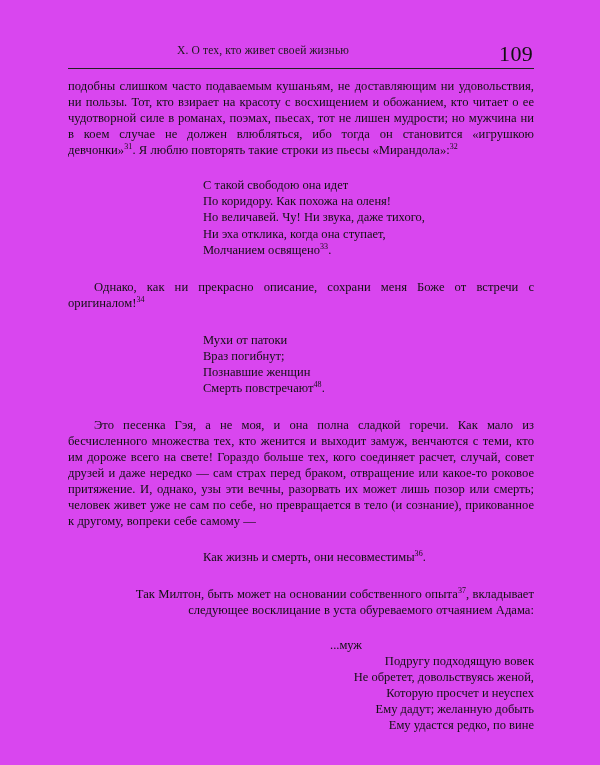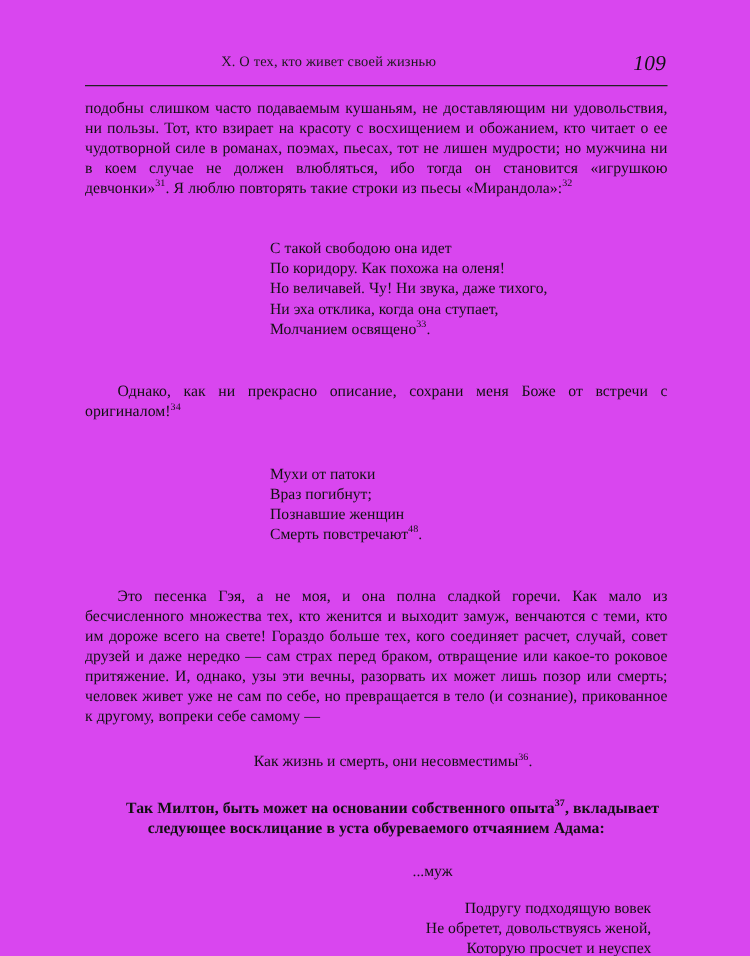--- a/index.html
+++ b/index.html
@@ -40,24 +40,23 @@
     text-align: center;
     font-size: 11.5px;
     letter-spacing: 0.15px;
     color: #1a1a1a;
     white-space: nowrap;
   }
   .folio {
     position: absolute;
     right: 0;
     top: -3px;
-    font-size: 17px;
+    font-size: 22px;
     color: #111111;
     letter-spacing: 0.3px;
-    font-style: italic;
   }
   .head-rule {
     position: absolute;
     left: 68px;
     top: 68px;
     width: 466px;
     height: 0;
     border-top: 1.6px solid #222222;
   }
 
@@ -77,27 +76,27 @@
     text-justify: inter-word;
     color: #111111;
     letter-spacing: 0.02px;
     word-spacing: 0.1px;
     -webkit-hyphens: none;
     hyphens: none;
   }
   p.body.indent {
     text-indent: 26px;
   }
-  p.body.ragged { text-align: center; font-weight: bold; }
+  p.body.ragged { text-align: right; }
   .gap-md { height: 19px; }
   .gap-lg { height: 21px; }
 
   
   .verse {
-    margin: 13px;
+    margin: 0;
     padding: 0;
     list-style: none;
   }
   .verse li {
     font-size: 12.5px;
     line-height: 16.1px;
     color: #111111;
     white-space: nowrap;
     letter-spacing: 0.02px;
   }

